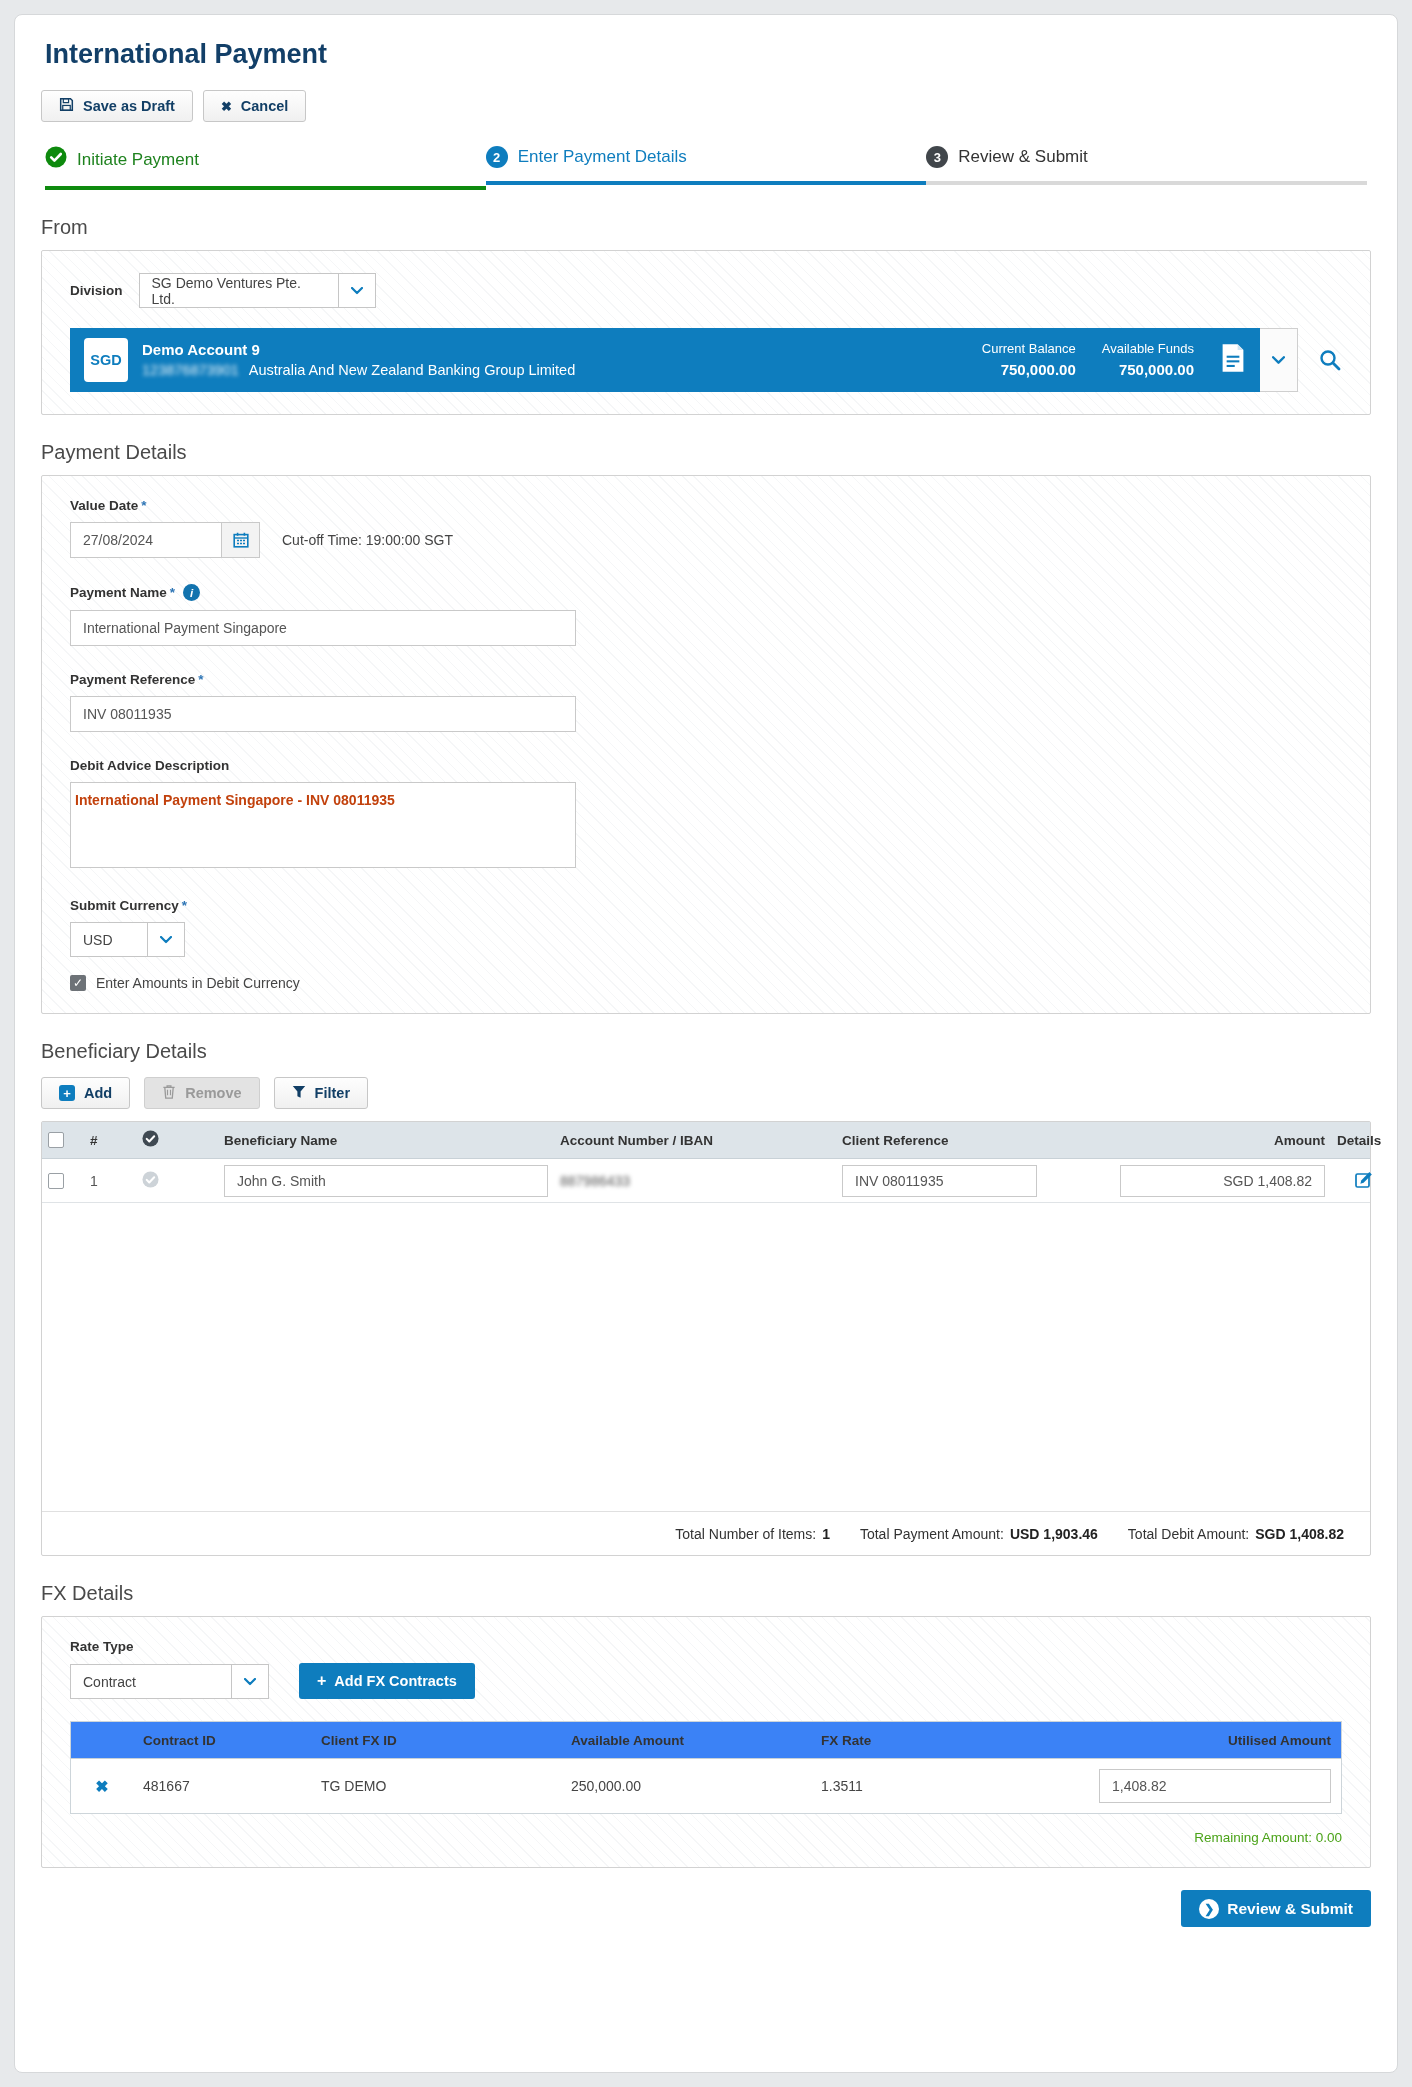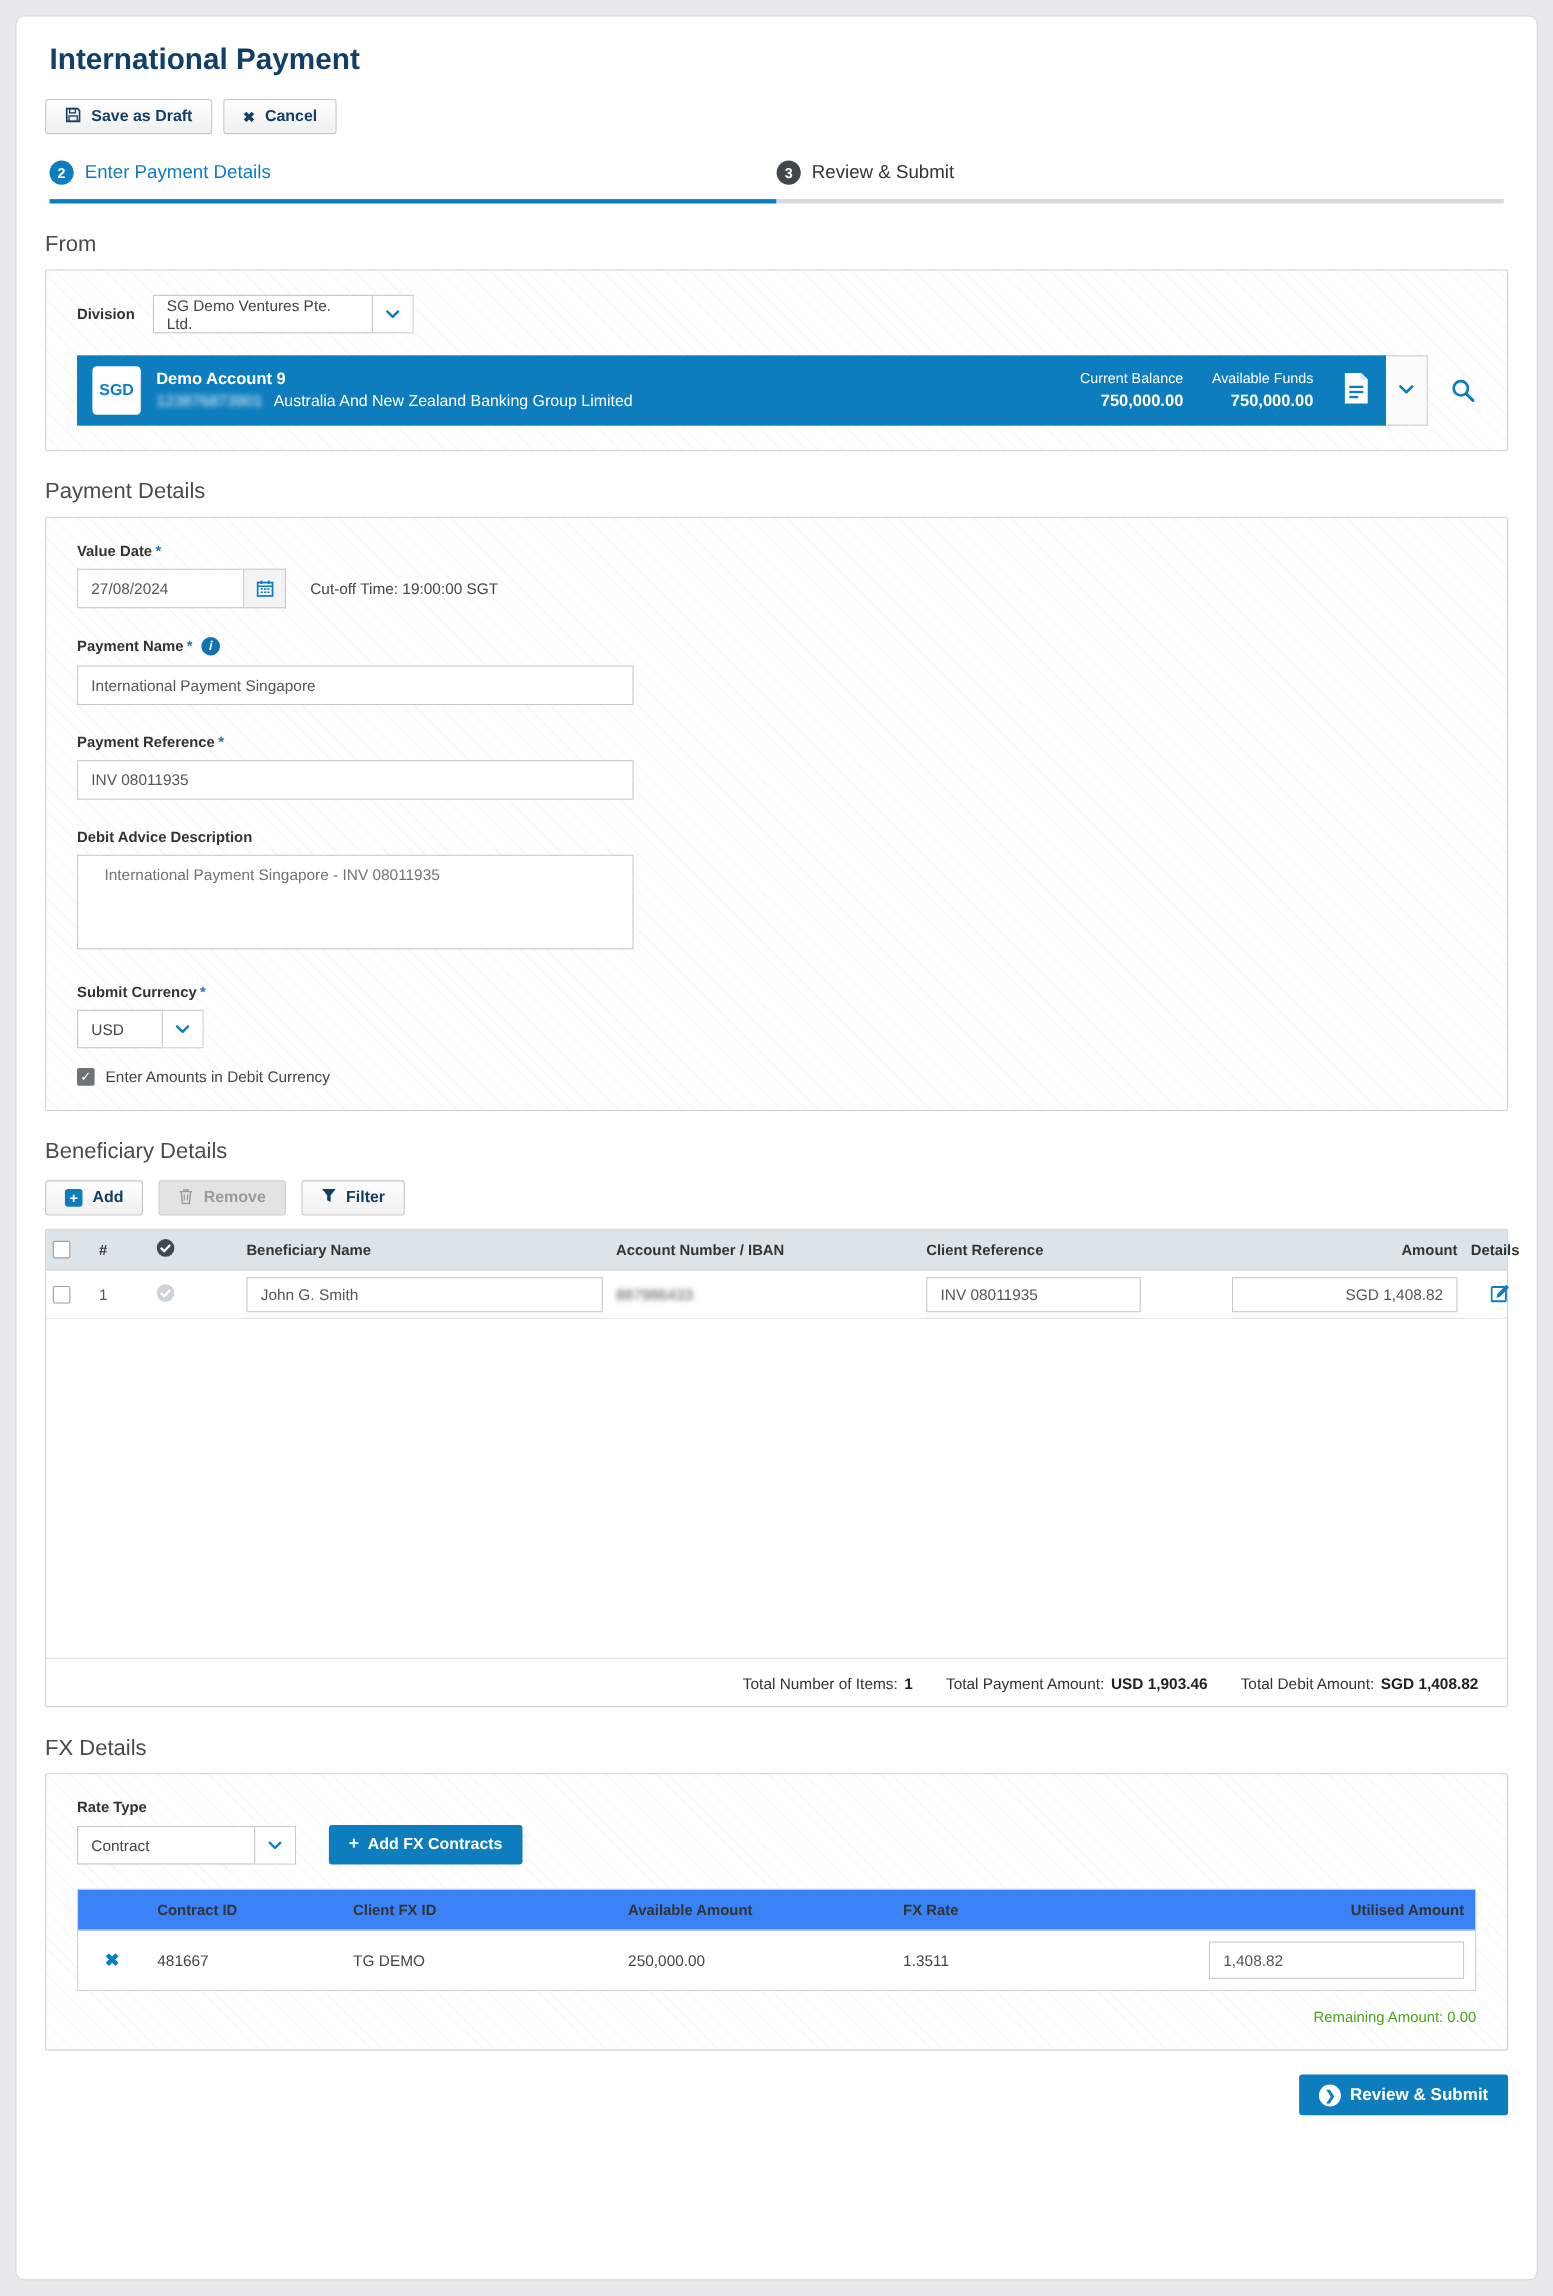--- a/index.html
+++ b/index.html
@@ -40,22 +40,22 @@
     background-image:repeating-linear-gradient(45deg, rgba(130,145,160,0.08) 0px, rgba(130,145,160,0.08) 1px, transparent 1px, transparent 8px);
     padding:22px 28px;
   }
   label.f-label { display:block; font-size:13.5px; font-weight:700; color:#333; margin-bottom:9px; }
   .req { color:#2e75b5; margin-left:3px; font-weight:700; }
   .select { display:inline-flex; border:1px solid #c6c6c6; background:#fff; height:35px; }
   .select .val { display:flex; align-items:center; padding:0 12px; font-size:14px; color:#444; }
   .select .chev { width:37px; border-left:1px solid #c6c6c6; display:flex; align-items:center; justify-content:center; background:#fff; }
   input.txt { height:36px; border:1px solid #c9c9c9; background:#fff; padding:0 12px; font-size:14px; color:#555;
     font-family:"Liberation Sans",sans-serif; }
-  textarea.txt { border:1px solid #c9c9c9; background:#fff; padding:9px 24px; font-size:14px; color:#737373;
-    font-family:"Liberation Sans",sans-serif; resize:none; }
+  textarea.txt { border:1px solid #c9c9c9; background:#fff; padding:9px 4px; font-size:14px; color:#c2410c;
+    font-family:"Liberation Sans",sans-serif; resize:none;font-weight:bold; }
   .blur { filter:blur(2.3px); }
   
   .division-row { display:flex; align-items:center; gap:16px; }
   .division-row .f-label { margin-bottom:0; }
   .acct-row { display:flex; align-items:center; margin-top:20px; }
   .acct-bar { flex:1; height:64px; background:#0e7dbe; display:flex; align-items:center; padding:0 14px; color:#fff; }
   .ccy-badge { width:44px; height:44px; background:#fff; border-radius:4px; color:#0e7dbe; font-weight:700; font-size:14.5px;
     display:flex; align-items:center; justify-content:center; }
   .acct-main { margin-left:14px; line-height:1.45; }
   .acct-name { font-size:15px; font-weight:700; }
@@ -133,20 +133,32 @@
       </span>
       <span>Save as Draft</span>
     </button>
     <button class="btn">
       <span class="x-glyph">✖</span>
       <span>Cancel</span>
     </button>
   </div>
 
   <div class="steps">
+    <div class="step done">
+      <div class="step-head">
+        <span>
+          <svg width="22" height="22" viewBox="0 0 22 22">
+              <circle cx="11" cy="11" r="10.5" fill="#0e8a0e"></circle>
+              <path d="M6.2 11.4l3.2 3.2 6.4-6.6" fill="none" stroke="#fff" stroke-width="2.6" stroke-linecap="round" stroke-linejoin="round"></path>
+            </svg>
+        </span>
+        <span>Initiate Payment</span>
+      </div>
+      <div class="step-bar"></div>
+    </div>
     <div class="step active">
       <div class="step-head">
         <span class="num-circle">2</span>
         <span>Enter Payment Details</span>
       </div>
       <div class="step-bar"></div>
     </div>
     <div class="step pending">
       <div class="step-head">
         <span class="num-circle">3</span>

